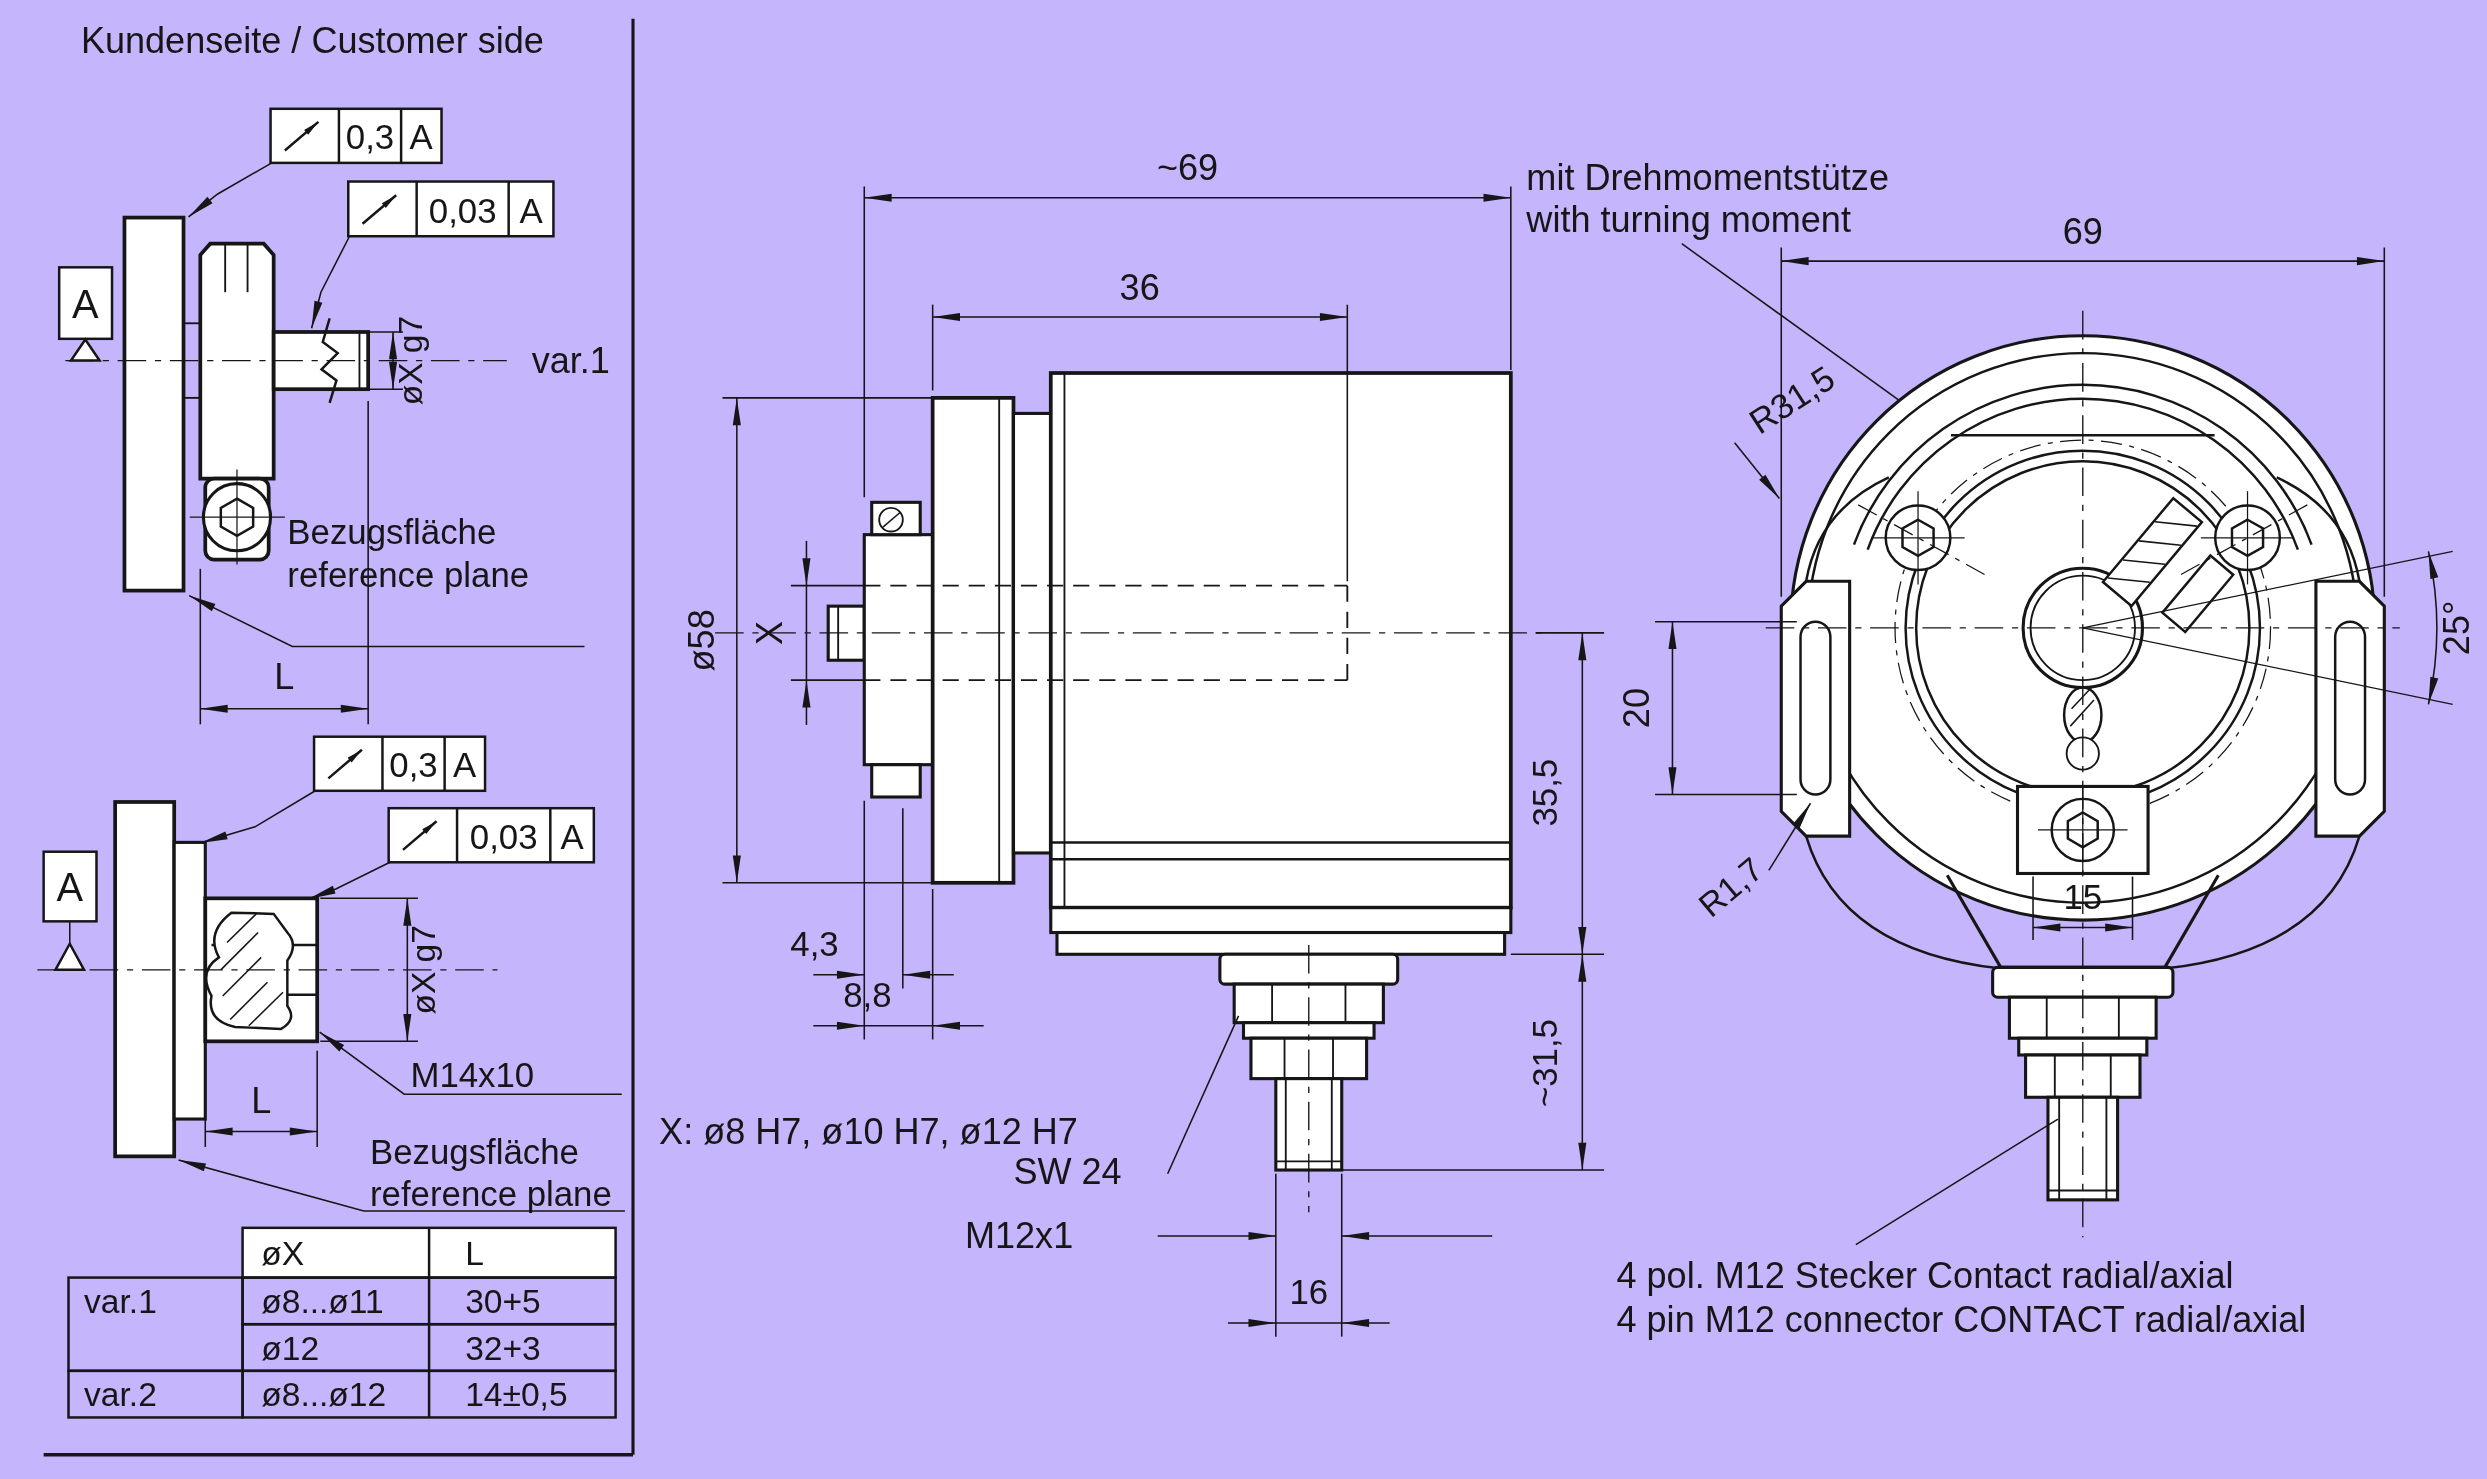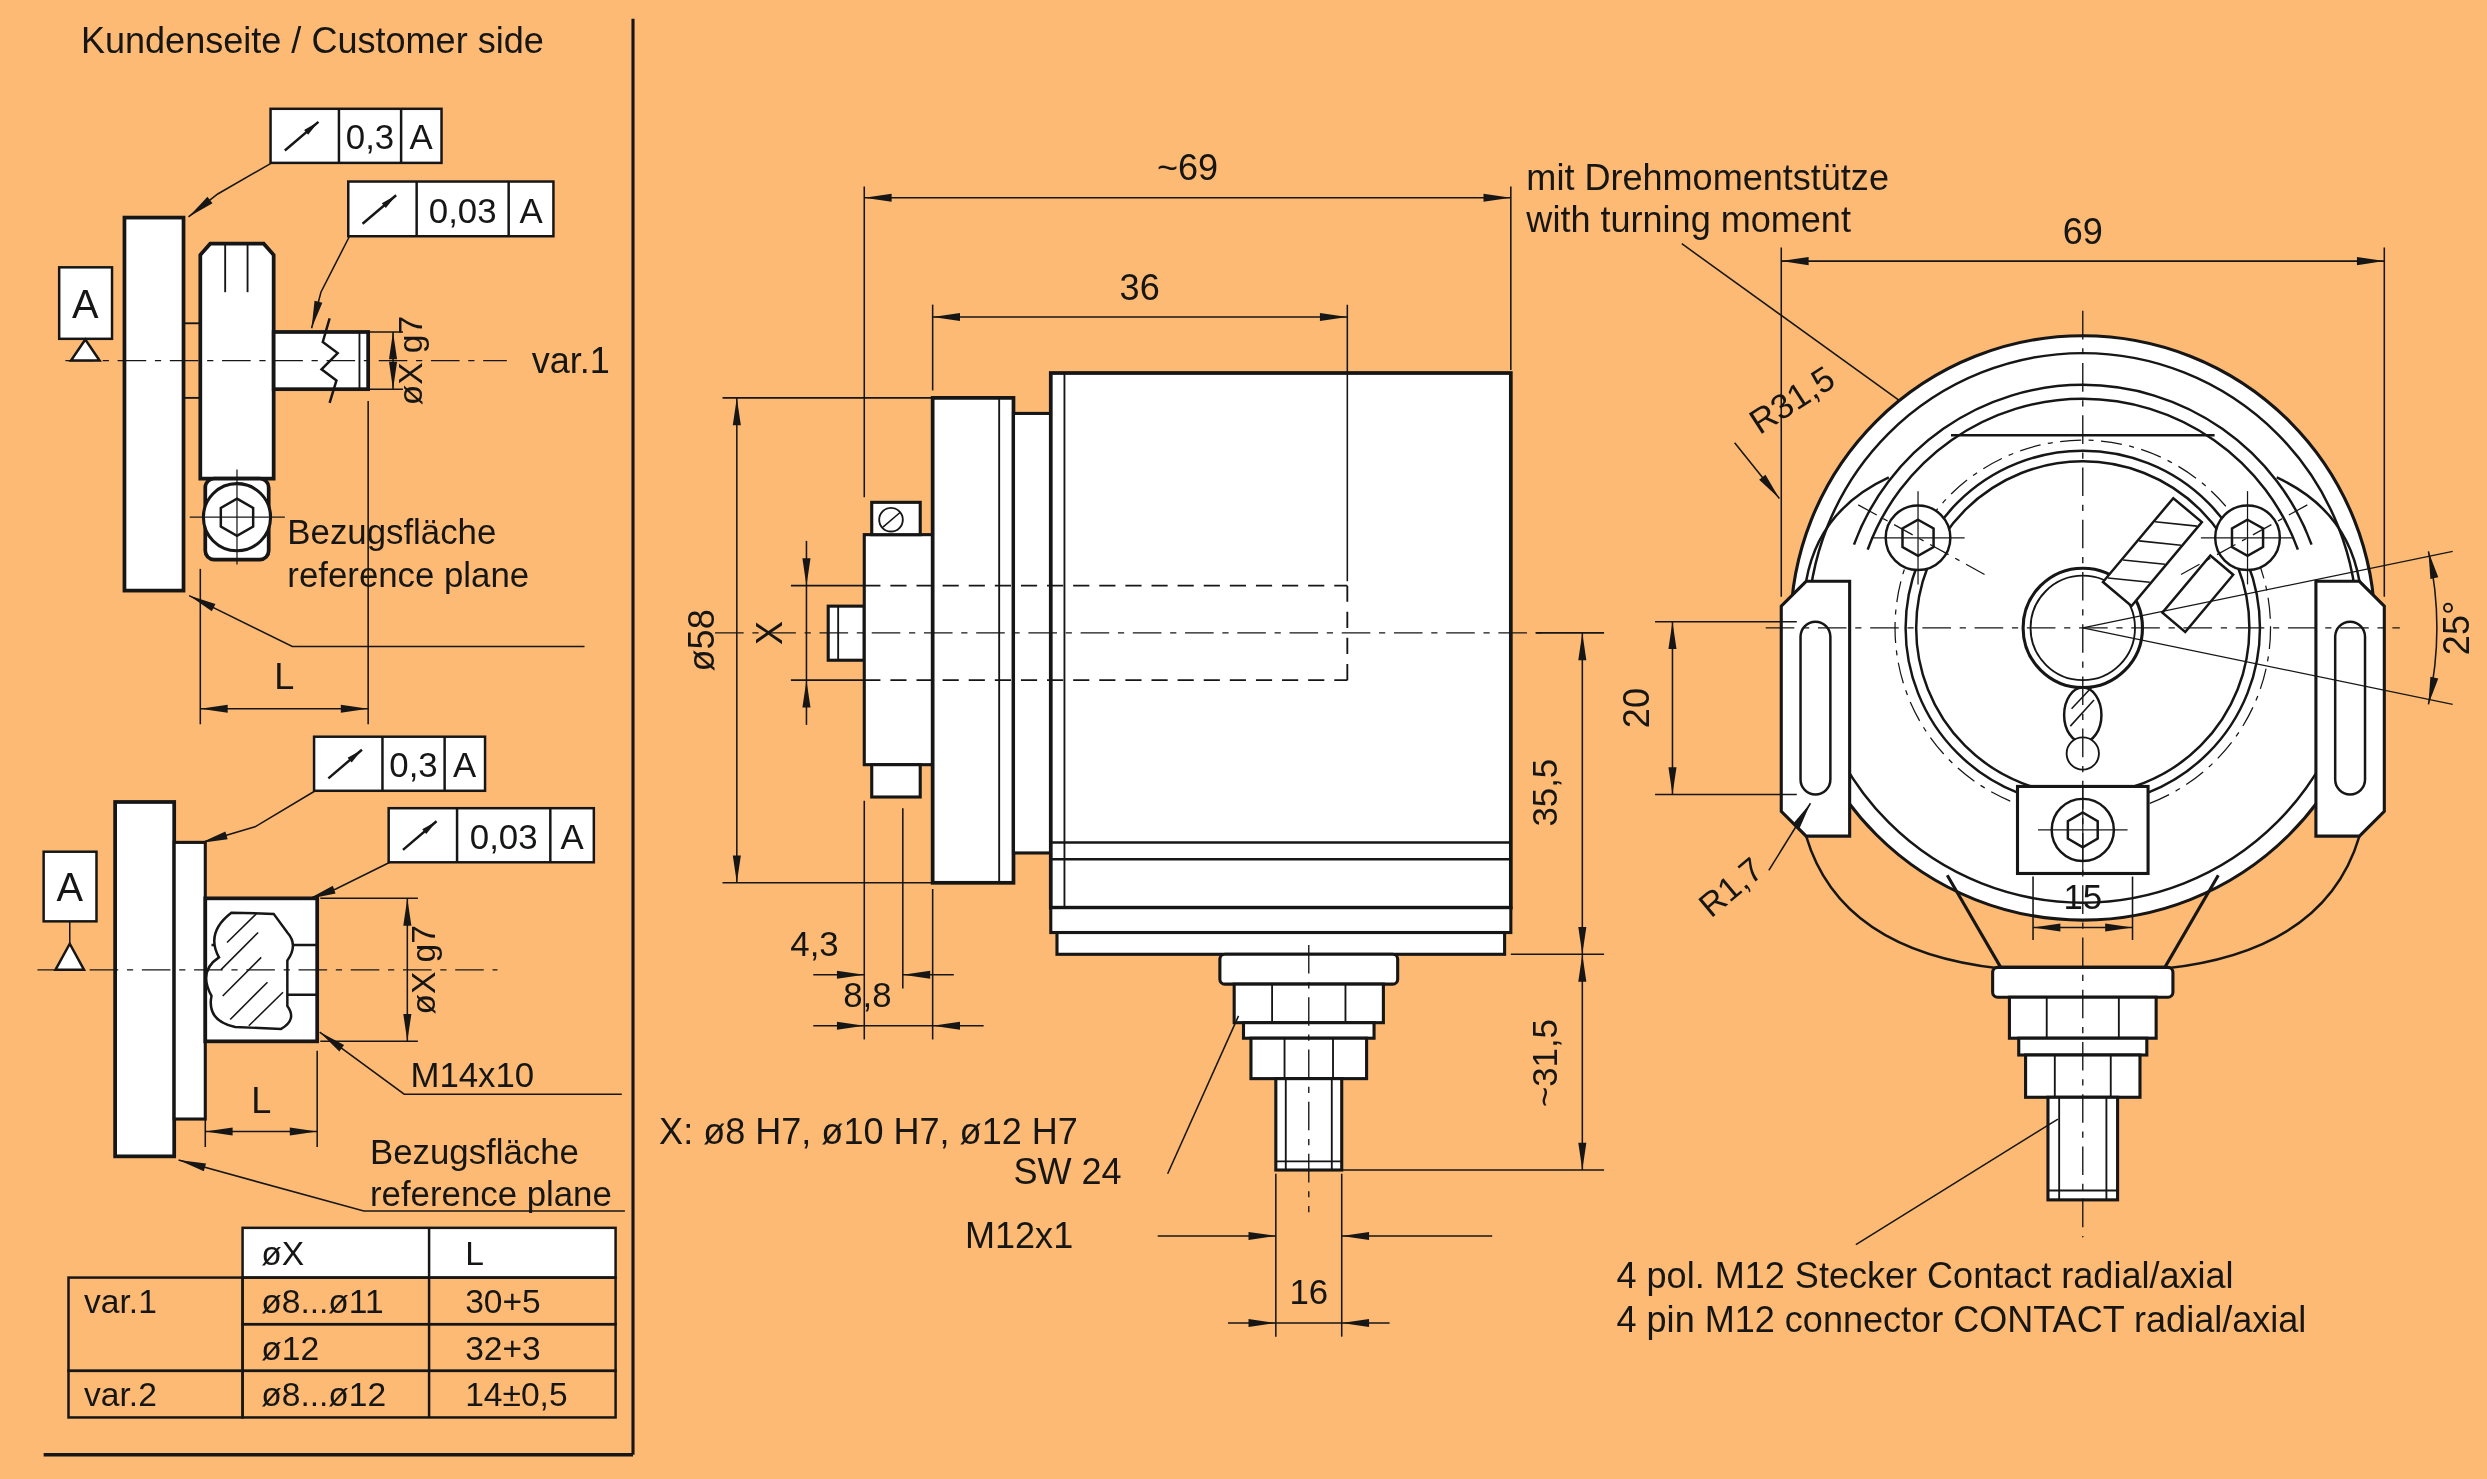--- a/index.html
+++ b/index.html
@@ -1,16 +1,16 @@
 <!DOCTYPE html>
 <html style="font-size:10px"><head>
 <meta charset="utf-8">
 <style>
   html,body{margin:0;padding:0;background:#fff;}
-  .sheet{position:relative;width:2487px;height:1479px;background:#fdba74;overflow:hidden;}
+  .sheet{position:relative;width:2487px;height:1479px;background:#c4b5fd;overflow:hidden;}
   svg{position:absolute;inset:0;}
   text{font-family:"Liberation Sans","DejaVu Sans",sans-serif;fill:#161616;}
   .t58{font-size:58px;} .t56{font-size:56px;} .t54{font-size:54px;} .t64{font-size:64px;}
   .ctr{text-anchor:middle;}
   .ln{stroke:#161616;fill:none;}
   .w6{stroke-width:6;} .w5{stroke-width:5;} .w4{stroke-width:4;} .w3{stroke-width:3;} .w25{stroke-width:2.5;} .w2{stroke-width:2;}
   .fw{fill:#ffffff;}
   .cl{stroke:#161616;stroke-width:2.2;fill:none;stroke-dasharray:46 14 10 14;}
   .hid{stroke:#161616;stroke-width:3;fill:none;stroke-dasharray:26 16;}
   .bcl{stroke:#161616;stroke-width:2;fill:none;stroke-dasharray:34 12 8 12;}

